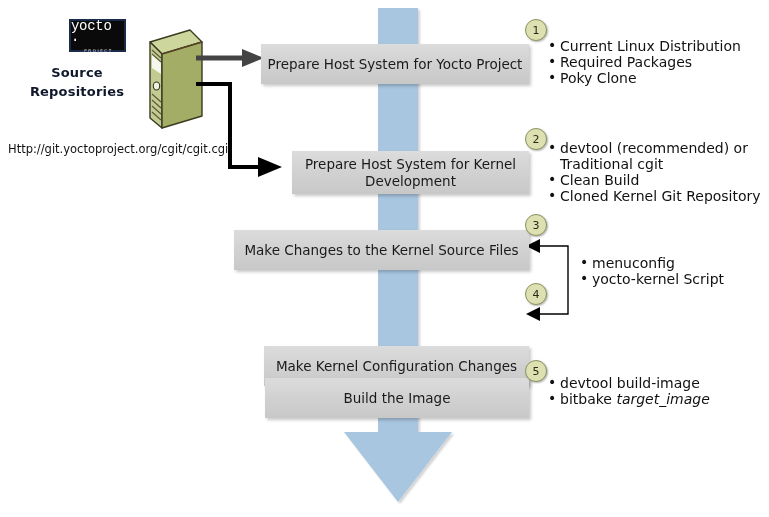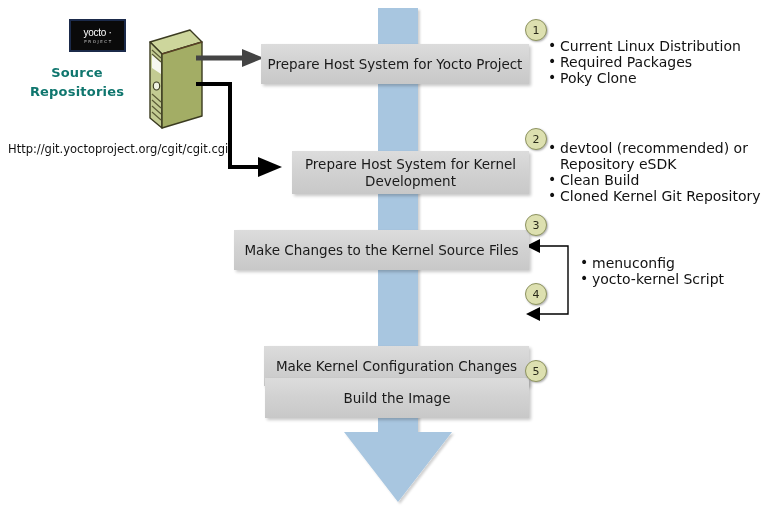--- a/index.html
+++ b/index.html
@@ -29,41 +29,41 @@
     border: 2px solid #1b2a4a;
     box-sizing: border-box;
     display: flex;
     flex-direction: column;
     align-items: center;
     justify-content: center;
     line-height: 1;
   }
   .yocto-logo .yl-main {
     color: #ffffff;
-    font-size: 10px;
+    font-size: 14px;
     letter-spacing: -0.3px;
-    font-family: Liberation Sans, sans-serif;
+    font-family: Liberation Mono, monospace;
   }
   .yocto-logo .yl-sub {
     color: #cfcfcf;
     font-size: 4px;
     letter-spacing: 1.6px;
     margin-top: 2px;
     margin-left: 2px;
   }
 
   .src-label {
     position: absolute;
     left: 18px;
     top: 63px;
     width: 118px;
     text-align: center;
     font-size: 13px;
     font-weight: bold;
-    color: #0f766e;
+    color: #0f172a;
     line-height: 19px;
     letter-spacing: 0.2px;
   }
 
   .src-url {
     position: absolute;
     left: 8px;
     top: 142px;
     font-size: 11.5px;
     color: #111111;
@@ -257,27 +257,33 @@
   <div class="notes" id="notes1">
     <ul>
       <li>Current Linux Distribution</li>
       <li>Required Packages</li>
       <li>Poky Clone</li>
     </ul>
   </div>
 
   <div class="notes" id="notes2">
     <ul>
-      <li class="wrap">devtool (recommended) or Repository eSDK</li>
+      <li class="wrap">devtool (recommended) or Traditional cgit</li>
       <li>Clean Build</li>
       <li>Cloned Kernel Git Repository</li>
     </ul>
   </div>
 
   <div class="notes" id="notes34">
     <ul>
       <li>menuconfig</li>
       <li>yocto-kernel Script</li>
     </ul>
   </div>
 
+  <div class="notes" id="notes5">
+    <ul>
+      <li>devtool build-image</li>
+      <li><span>bitbake </span><em>target_image</em></li>
+    </ul>
+  </div>
 
 </div>
 
 </body></html>

